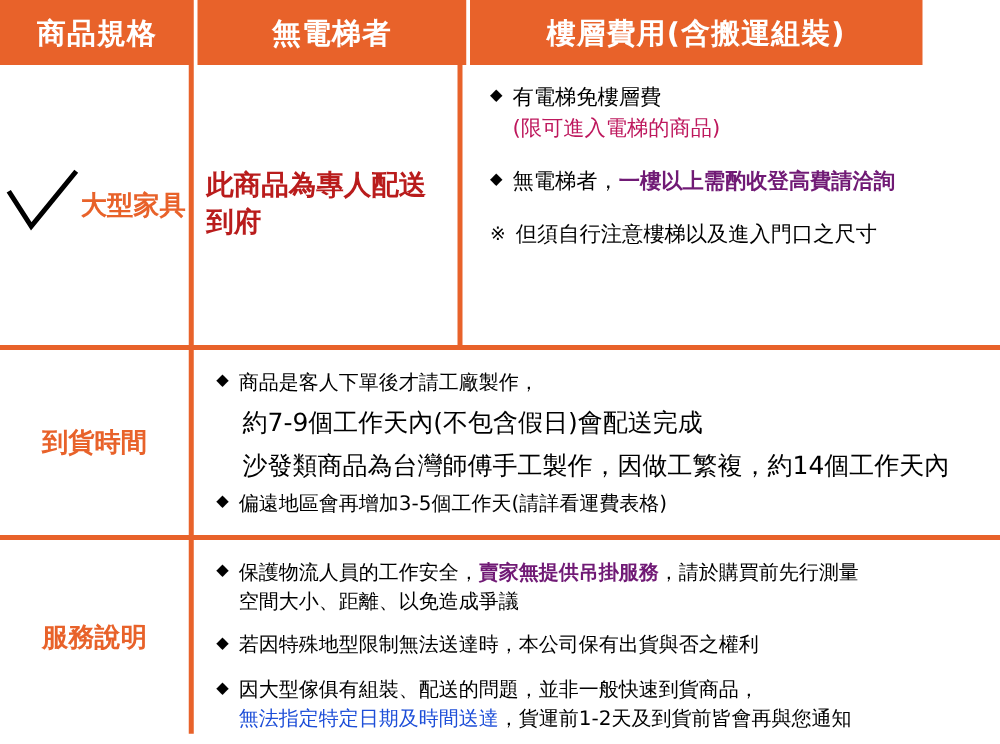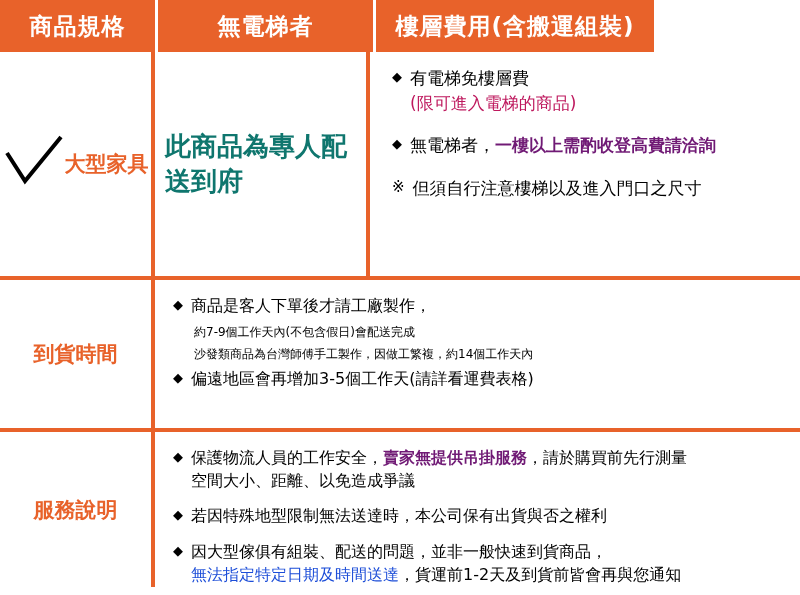--- a/index.html
+++ b/index.html
@@ -12,21 +12,21 @@
   #page {
     position: relative;
     width: 800px; height: 595px;
     background: #ffffff;
     overflow: hidden;
   }
 
   
   .header-row {
     display: flex;
-    width: 654px;
+    width: 738px;
     height: 52px;
     background: #e8622a;
   }
   .header-cell {
     color: #ffffff;
     font-size: 23px;
     font-weight: bold;
     display: flex;
     align-items: center;
     justify-content: center;
@@ -71,22 +71,22 @@
   .row1 .mid-cell {
     width: 215px;
     min-width: 215px;
     border-right: 4px solid #e8622a;
     display: flex;
     align-items: center;
     justify-content: center;
     padding: 0 10px;
   }
   .row1 .mid-text {
-    font-size: 26px;
-    color: #0f766e;
+    font-size: 22px;
+    color: #b91c1c;
     font-weight: bold;
     line-height: 1.35;
     text-align: left;
   }
   .row1 .right-cell {
     flex: 1;
     padding: 14px 10px 8px 22px;
     display: flex;
     flex-direction: column;
     justify-content: flex-start;
@@ -119,21 +119,21 @@
   .row3 .content-cell {
     flex: 1;
     padding: 14px 12px 10px 18px;
   }
   .row2 .bullet-line,
   .row3 .bullet-line {
     font-size: 16px;
     margin-bottom: 6px;
   }
   .sub-line {
-    font-size: 12px;
+    font-size: 20px;
     color: #000;
     line-height: 1.5;
     padding-left: 21px;
     margin-bottom: 4px;
   }
   .row3 .bullet-line { margin-bottom: 12px; }
   .u-red {
     color: #1d4ed8;
   }
 </style>

